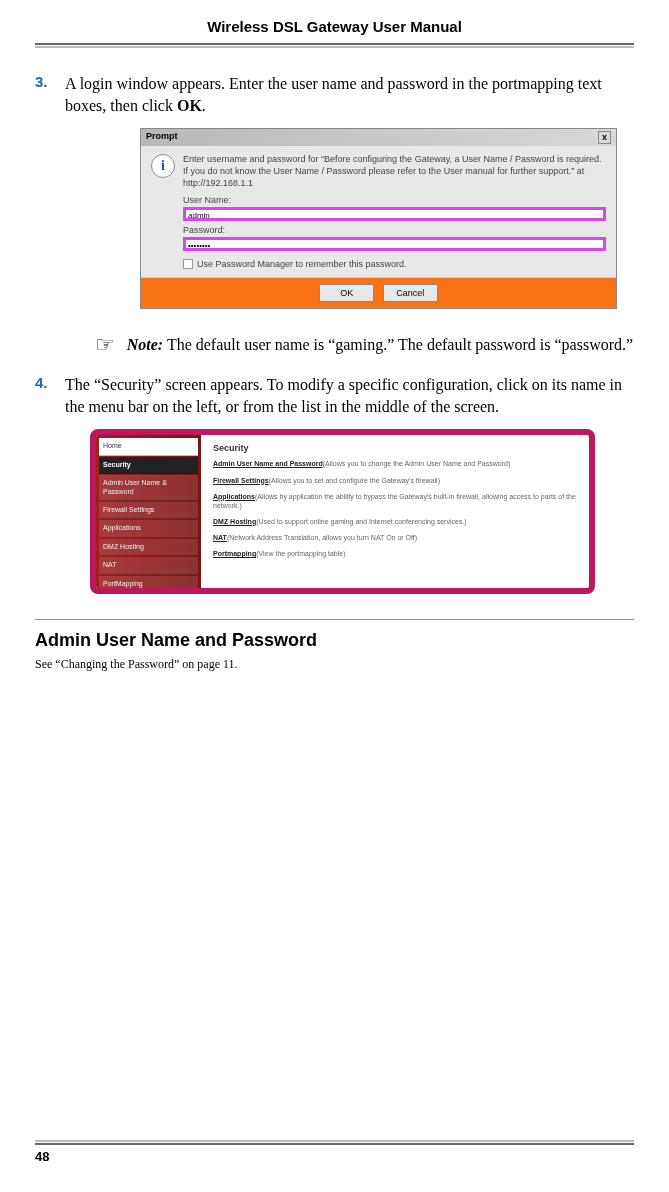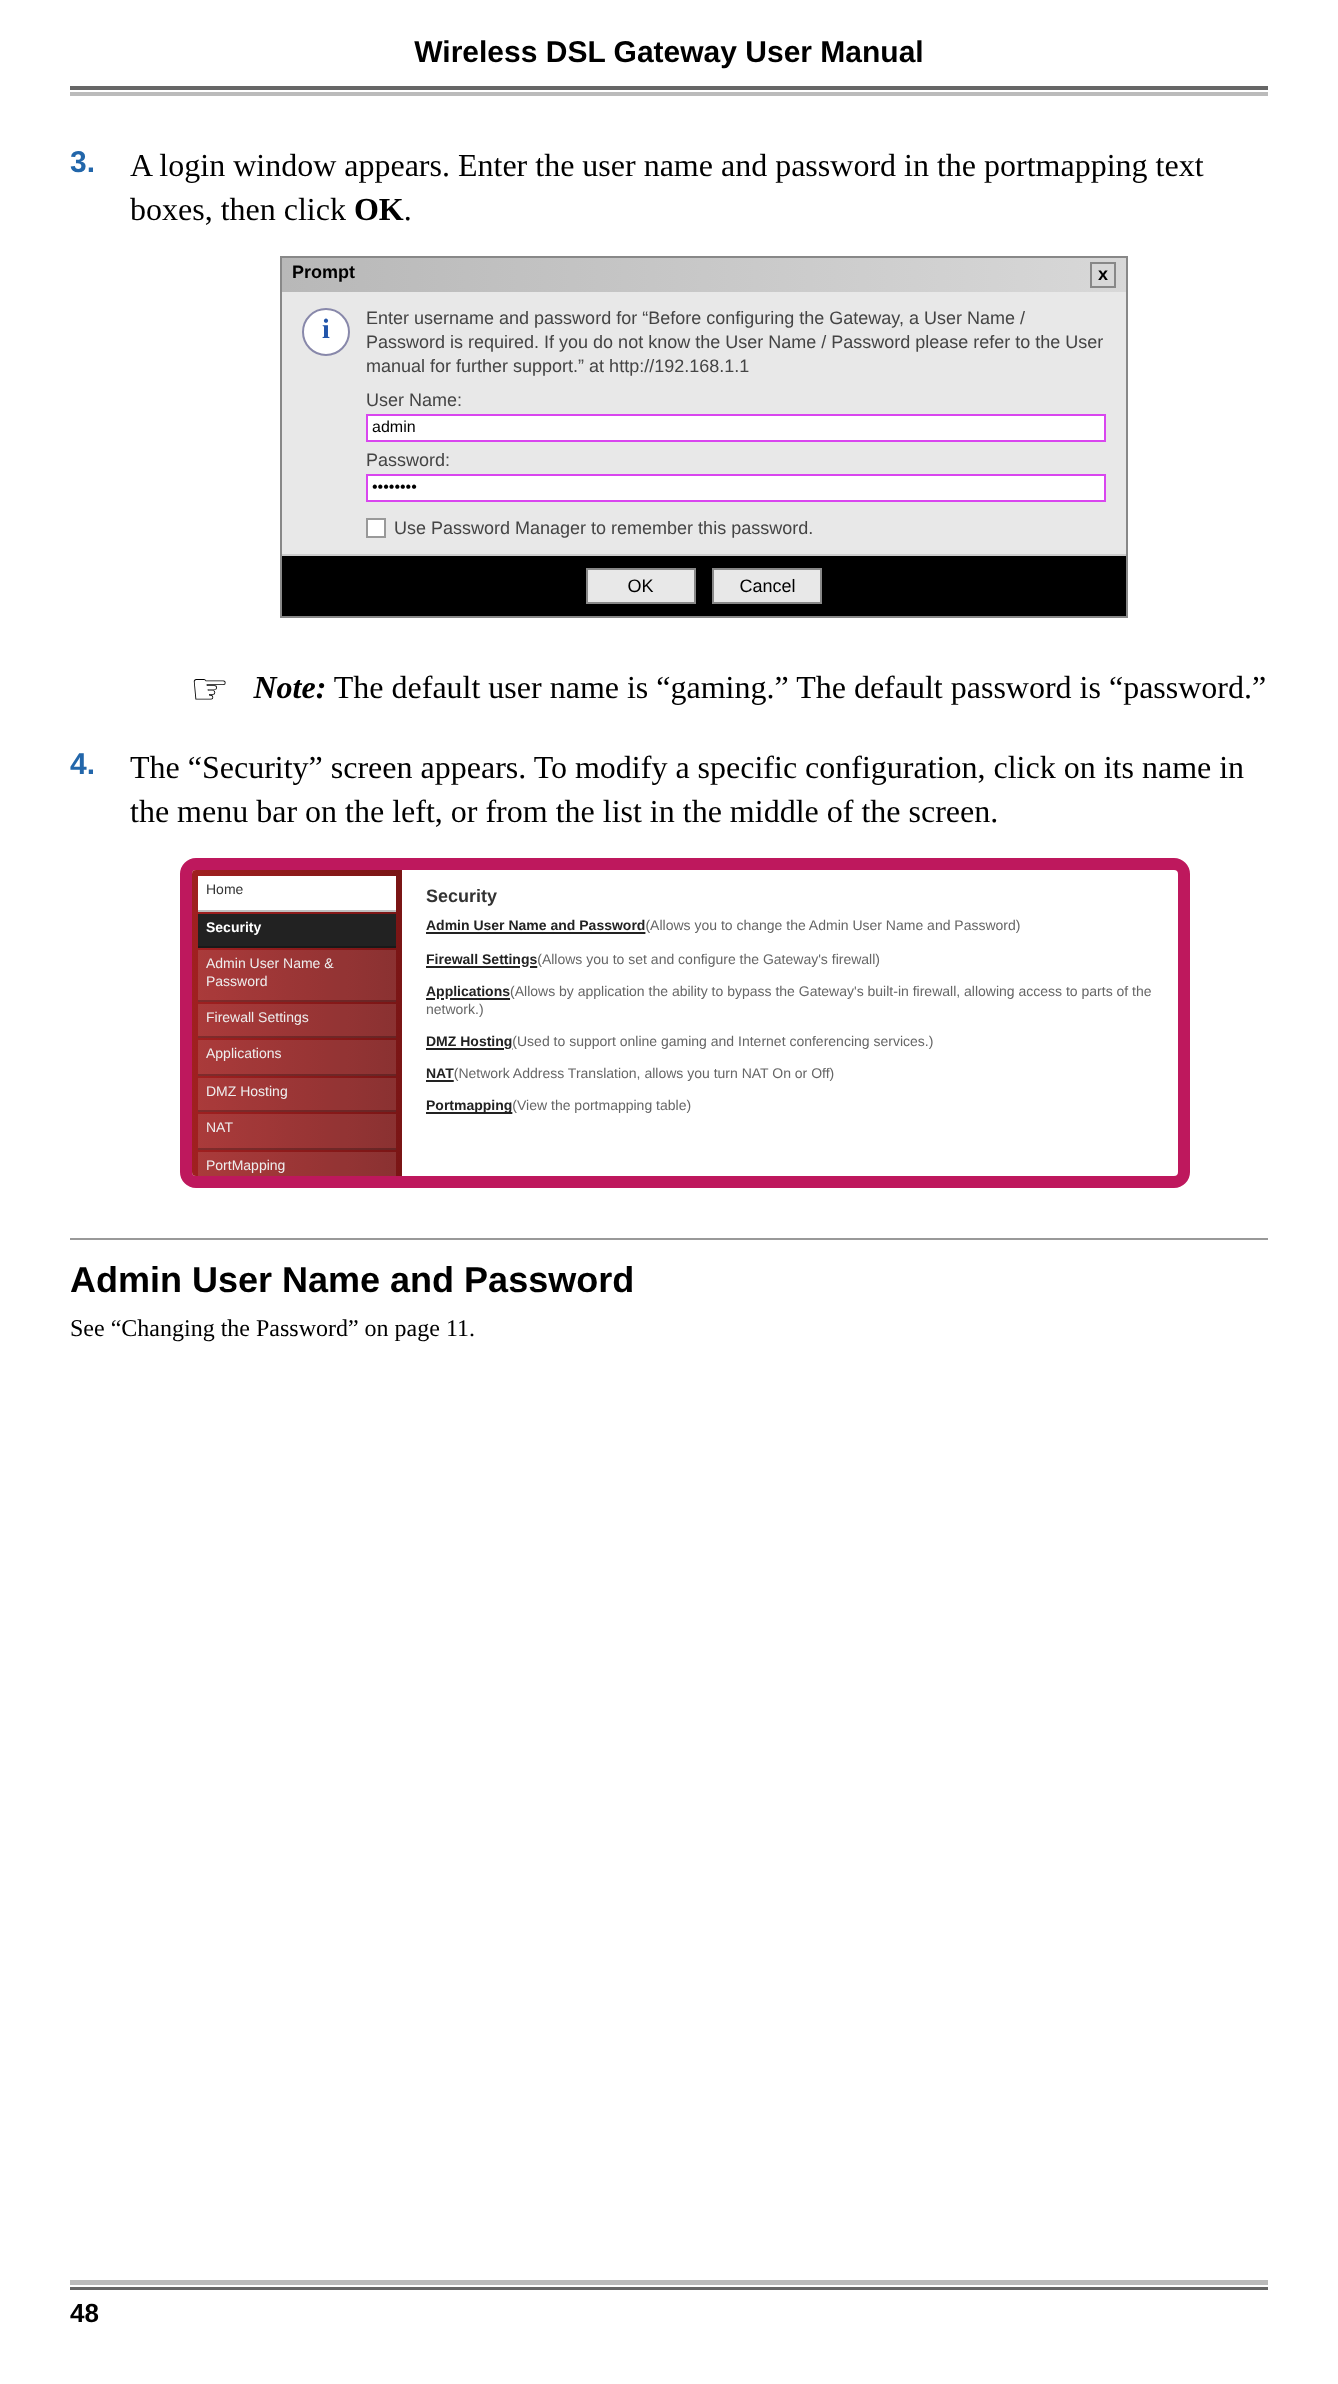--- a/index.html
+++ b/index.html
@@ -37,21 +37,21 @@
       width: 30px;
       flex-shrink: 0;
     }
     .step-text {
       font-size: 16px;
       line-height: 1.35;
     }
     .step-text .bold { font-weight: bold; }
     .prompt-figure {
       margin: 10px 0 25px 105px;
-      width: 424px;
+      width: 477px;
       border: 1px solid #888;
       background: #e8e8e8;
       font-family: Tahoma, Arial, sans-serif;
       font-size: 9px;
       position: relative;
     }
     .prompt-titlebar {
       background: linear-gradient(to right, #b8b8b8, #d8d8d8);
       padding: 2px 5px;
       font-size: 9px;
@@ -95,41 +95,41 @@
     .prompt-label {
       font-size: 9px;
       color: #444;
       margin-top: 4px;
       margin-bottom: 2px;
     }
     .prompt-input {
       width: 100%;
       height: 14px;
       background: #fff;
-      border: 1px solid #d946ef;
+      border: 3px solid #d946ef;
       font-size: 8px;
       padding: 0 2px;
       line-height: 12px;
     }
     .prompt-check-row {
       margin-top: 8px;
       display: flex;
       align-items: flex-start;
       gap: 4px;
       font-size: 9px;
       color: #444;
     }
     .prompt-check {
       width: 10px; height: 10px;
       background: #fff;
       border: 1px solid #999;
     }
     .prompt-buttons {
       border-top: 1px solid #ccc;
-      background: #000000;
+      background: #f97316;
       padding: 6px;
       text-align: center;
     }
     .prompt-btn {
       display: inline-block;
       width: 55px;
       height: 18px;
       background: #e8e8e8;
       border: 1px solid #888;
       font-size: 9px;

